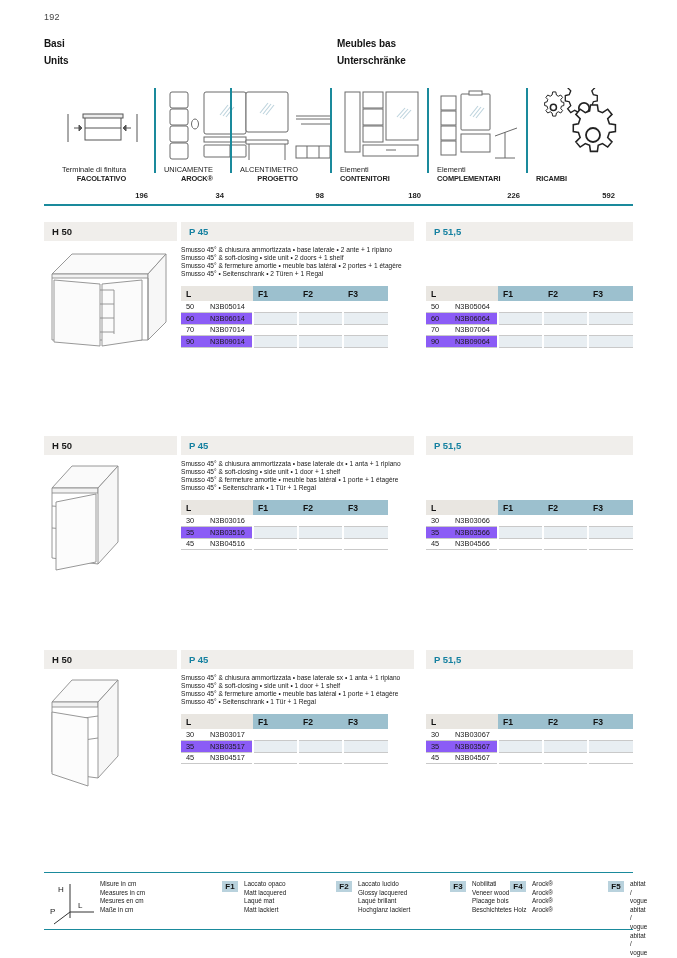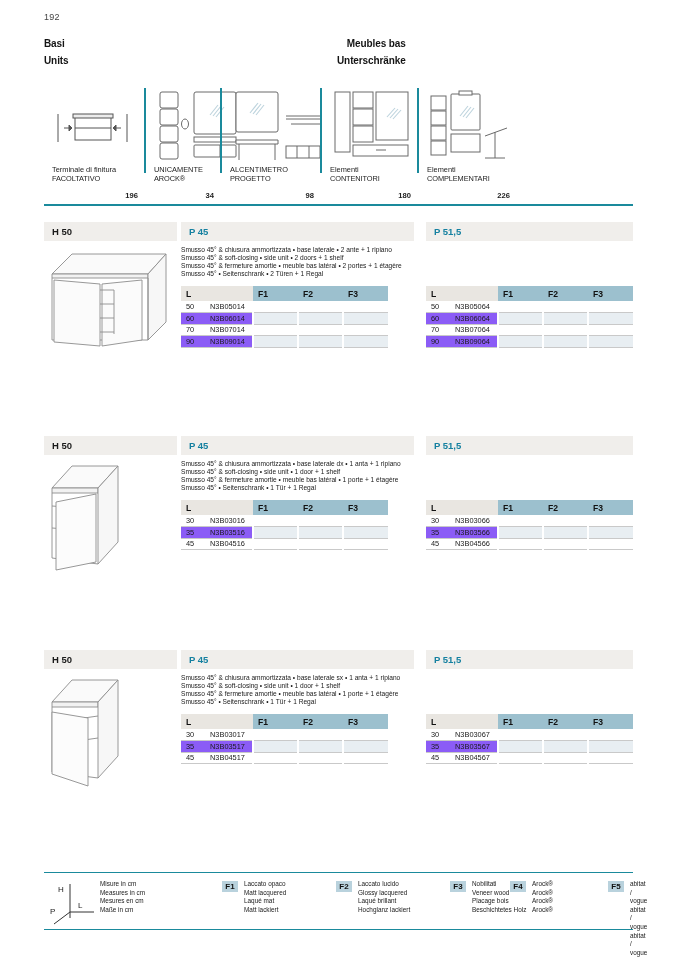--- a/index.html
+++ b/index.html
@@ -13,29 +13,29 @@
   .page { position: relative; width: 677px; height: 958px; }
 
   
   .page-num {
     position: absolute; left: 44px; top: 12px;
     font-size: 9px; color: #444; letter-spacing: .2px;
   }
 
   
   .titles { position: absolute; left: 44px; top: 36px; }
-  .titles-right { position: absolute; left: 337px; top: 36px; text-align: right; }
+  .titles-right { position: absolute; left: 337px; top: 36px; }
   .title-line {
     font-size: 10px; font-weight: bold; letter-spacing: -0.1px;
     line-height: 16.5px; color: #141414;
   }
 
   
   .navstrip {
-    position: absolute; left: 44px; top: 88px;
+    position: absolute; left: 54px; top: 88px;
     width: 589px; height: 117px;
     display: flex;
   }
   .nav-cell {
     position: relative;
     display: flex; flex-direction: column; justify-content: flex-start;
     padding-left: 10px;
   }
   .nav-cell.c0 { width: 100px; padding-left: 0; }
   .nav-cell.c1 { width: 76px; }
@@ -47,21 +47,21 @@
     position: absolute; left: 0; top: 0; width: 2px; height: 85px;
     background: #1a8a9c;
   }
   .nav-art { height: 78px; position: relative; }
   .nav-labels {
     position: absolute; bottom: 22px; left: 10px;
     font-size: 7.4px; line-height: 9.2px; color: #222;
   }
   .nav-cell.c0 .nav-labels { left: 8px; }
   .nav-labels .l1 { font-weight: normal; }
-  .nav-labels .l2 { font-weight: normal; letter-spacing: -0.1px; }
+  .nav-labels .l2 { font-weight: bold; letter-spacing: -0.1px; text-align: right; }
   .nav-num {
     position: absolute; bottom: 5px; right: 6px;
     font-size: 7.6px; font-weight: bold; color: #222;
   }
   .navrule {
     position: absolute; left: 44px; top: 204px; width: 589px; height: 1.5px;
     background: #1a8a9c;
   }
 
   
@@ -283,20 +283,44 @@
           </g>
         </svg>
       </div>
       <div class="nav-labels">
         <div class="l1">Elementi</div>
         <div class="l2">COMPLEMENTARI</div>
       </div>
       <div class="nav-num">226</div>
     </div>
 
+    <div class="nav-cell c5">
+      <div class="divider"></div>
+      <div class="nav-art">
+        <svg width="95" height="78" viewBox="0 0 95 78">
+          <g stroke="#222" fill="#fff" stroke-width="1.6">
+            <path d="M22 38 l0-5 4-1 1-4 -3-3 3-4 4 2 3-2 1-5 5 0 1 5 3 2 4-2 3 4 -3 3 1 4 4 1 0 5 -4 1 -1 4 3 3 -3 4 -4-2 -3 2 -1 5 -5 0 -1-5 -3-2 -4 2 -3-4 3-3 -1-4z" transform="translate(-5,-6) scale(0.62)"></path>
+            <circle cx="12" cy="12" r="3.2" transform="translate(6,8) scale(0.95)"></circle>
+          </g>
+          <g stroke="#222" fill="#fff" stroke-width="1.7">
+            <path d="M35 22 l0-6 5-1 2-5 -4-4 4-5 5 3 4-2 1-6 7 0 1 6 4 2 5-3 4 5 -4 4 2 5 5 1 0 7 -5 1 -2 5 4 4 -4 5 -5-3 -4 2 -1 6 -7 0 -1-6 -4-2 -5 3 -4-5 4-4 -2-5 -5-1z" transform="translate(2,-5) scale(0.78)"></path>
+            <circle cx="48" cy="20" r="5.2"></circle>
+          </g>
+          <g stroke="#222" fill="#fff" stroke-width="1.8">
+            <path d="M48 52 l0-7 6-1 2-6 -5-5 5-6 6 4 5-2 1-7 8 0 1 7 5 2 6-4 5 6 -5 5 2 6 7 1 0 8 -7 1 -2 6 5 5 -5 6 -6-4 -5 2 -1 7 -8 0 -1-7 -5-2 -6 4 -5-6 5-5 -2-6 -6-1z" transform="translate(-4,-2) scale(0.86)"></path>
+            <circle cx="57" cy="47" r="7"></circle>
+          </g>
+        </svg>
+      </div>
+      <div class="nav-labels">
+        <div class="l1"></div>
+        <div class="l2">RICAMBI</div>
+      </div>
+      <div class="nav-num">592</div>
+    </div>
   </div>
   <div class="navrule"></div>
 
   <div class="block" style="top:222px;">
     <div class="hdr-row">
       <div class="hdr h-left">H 50</div>
       <div class="hdr h-mid">P 45</div>
       <div class="hdr h-right">P 51,5</div>
     </div>
 

